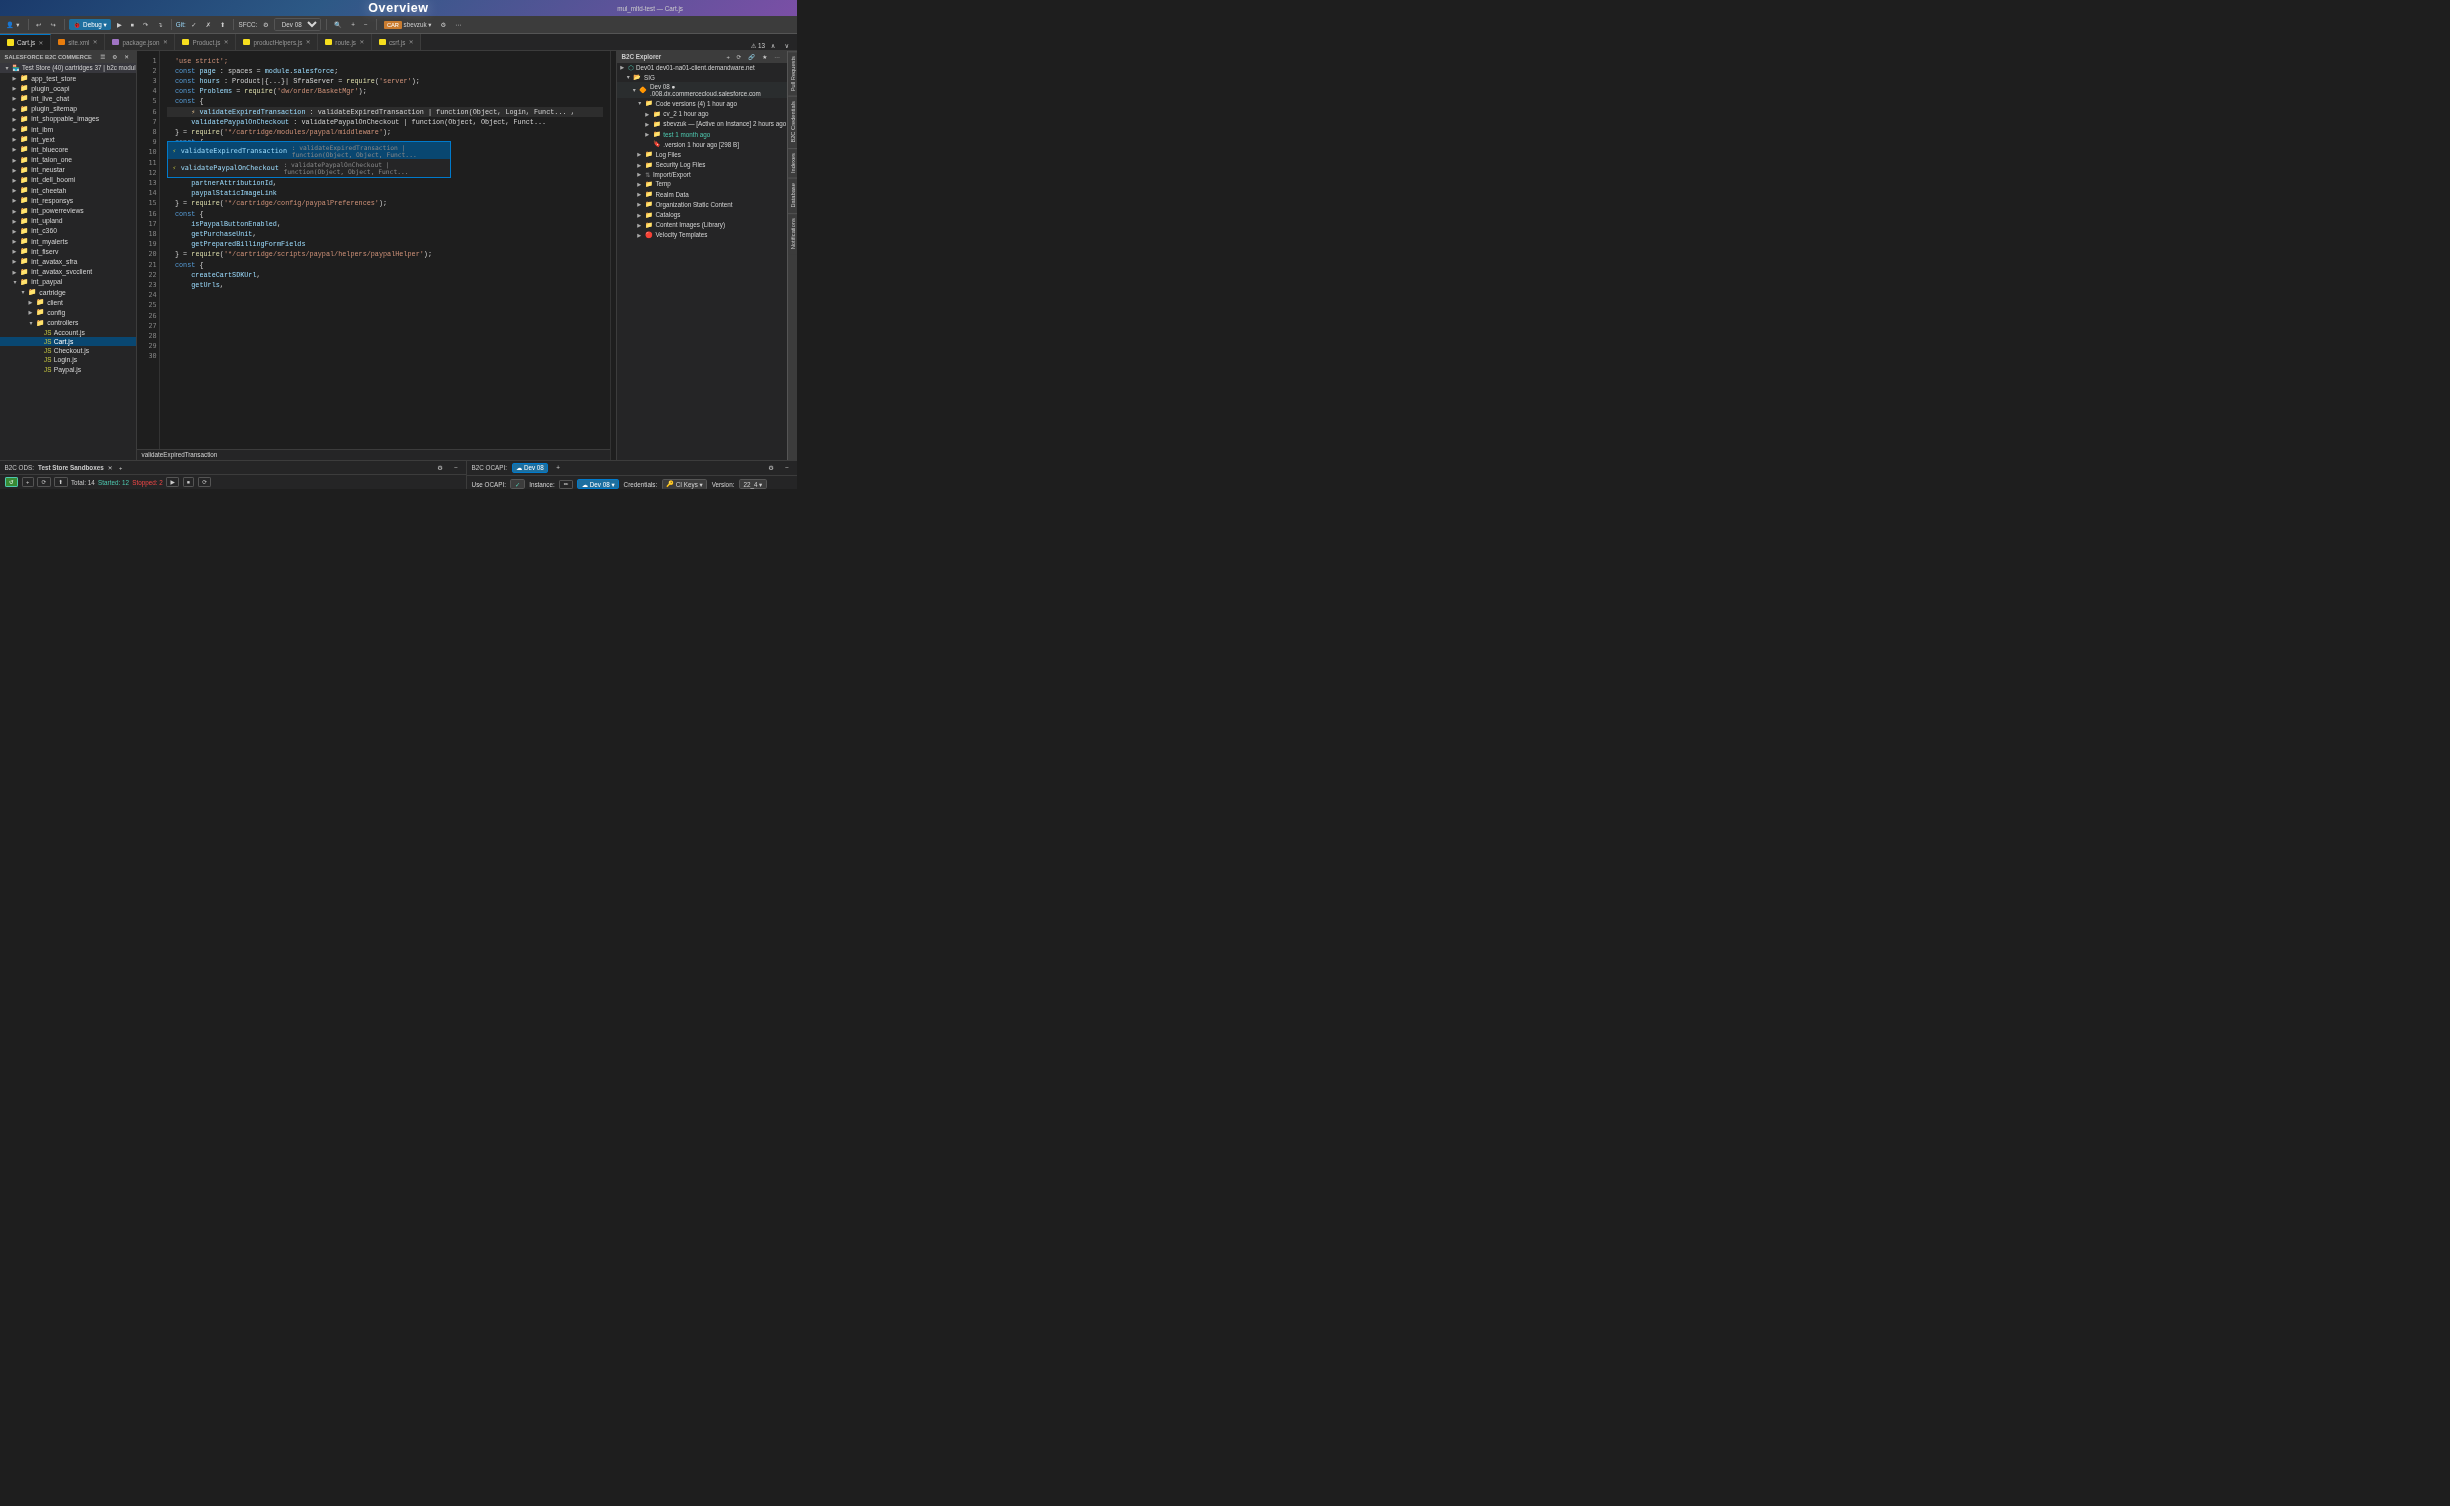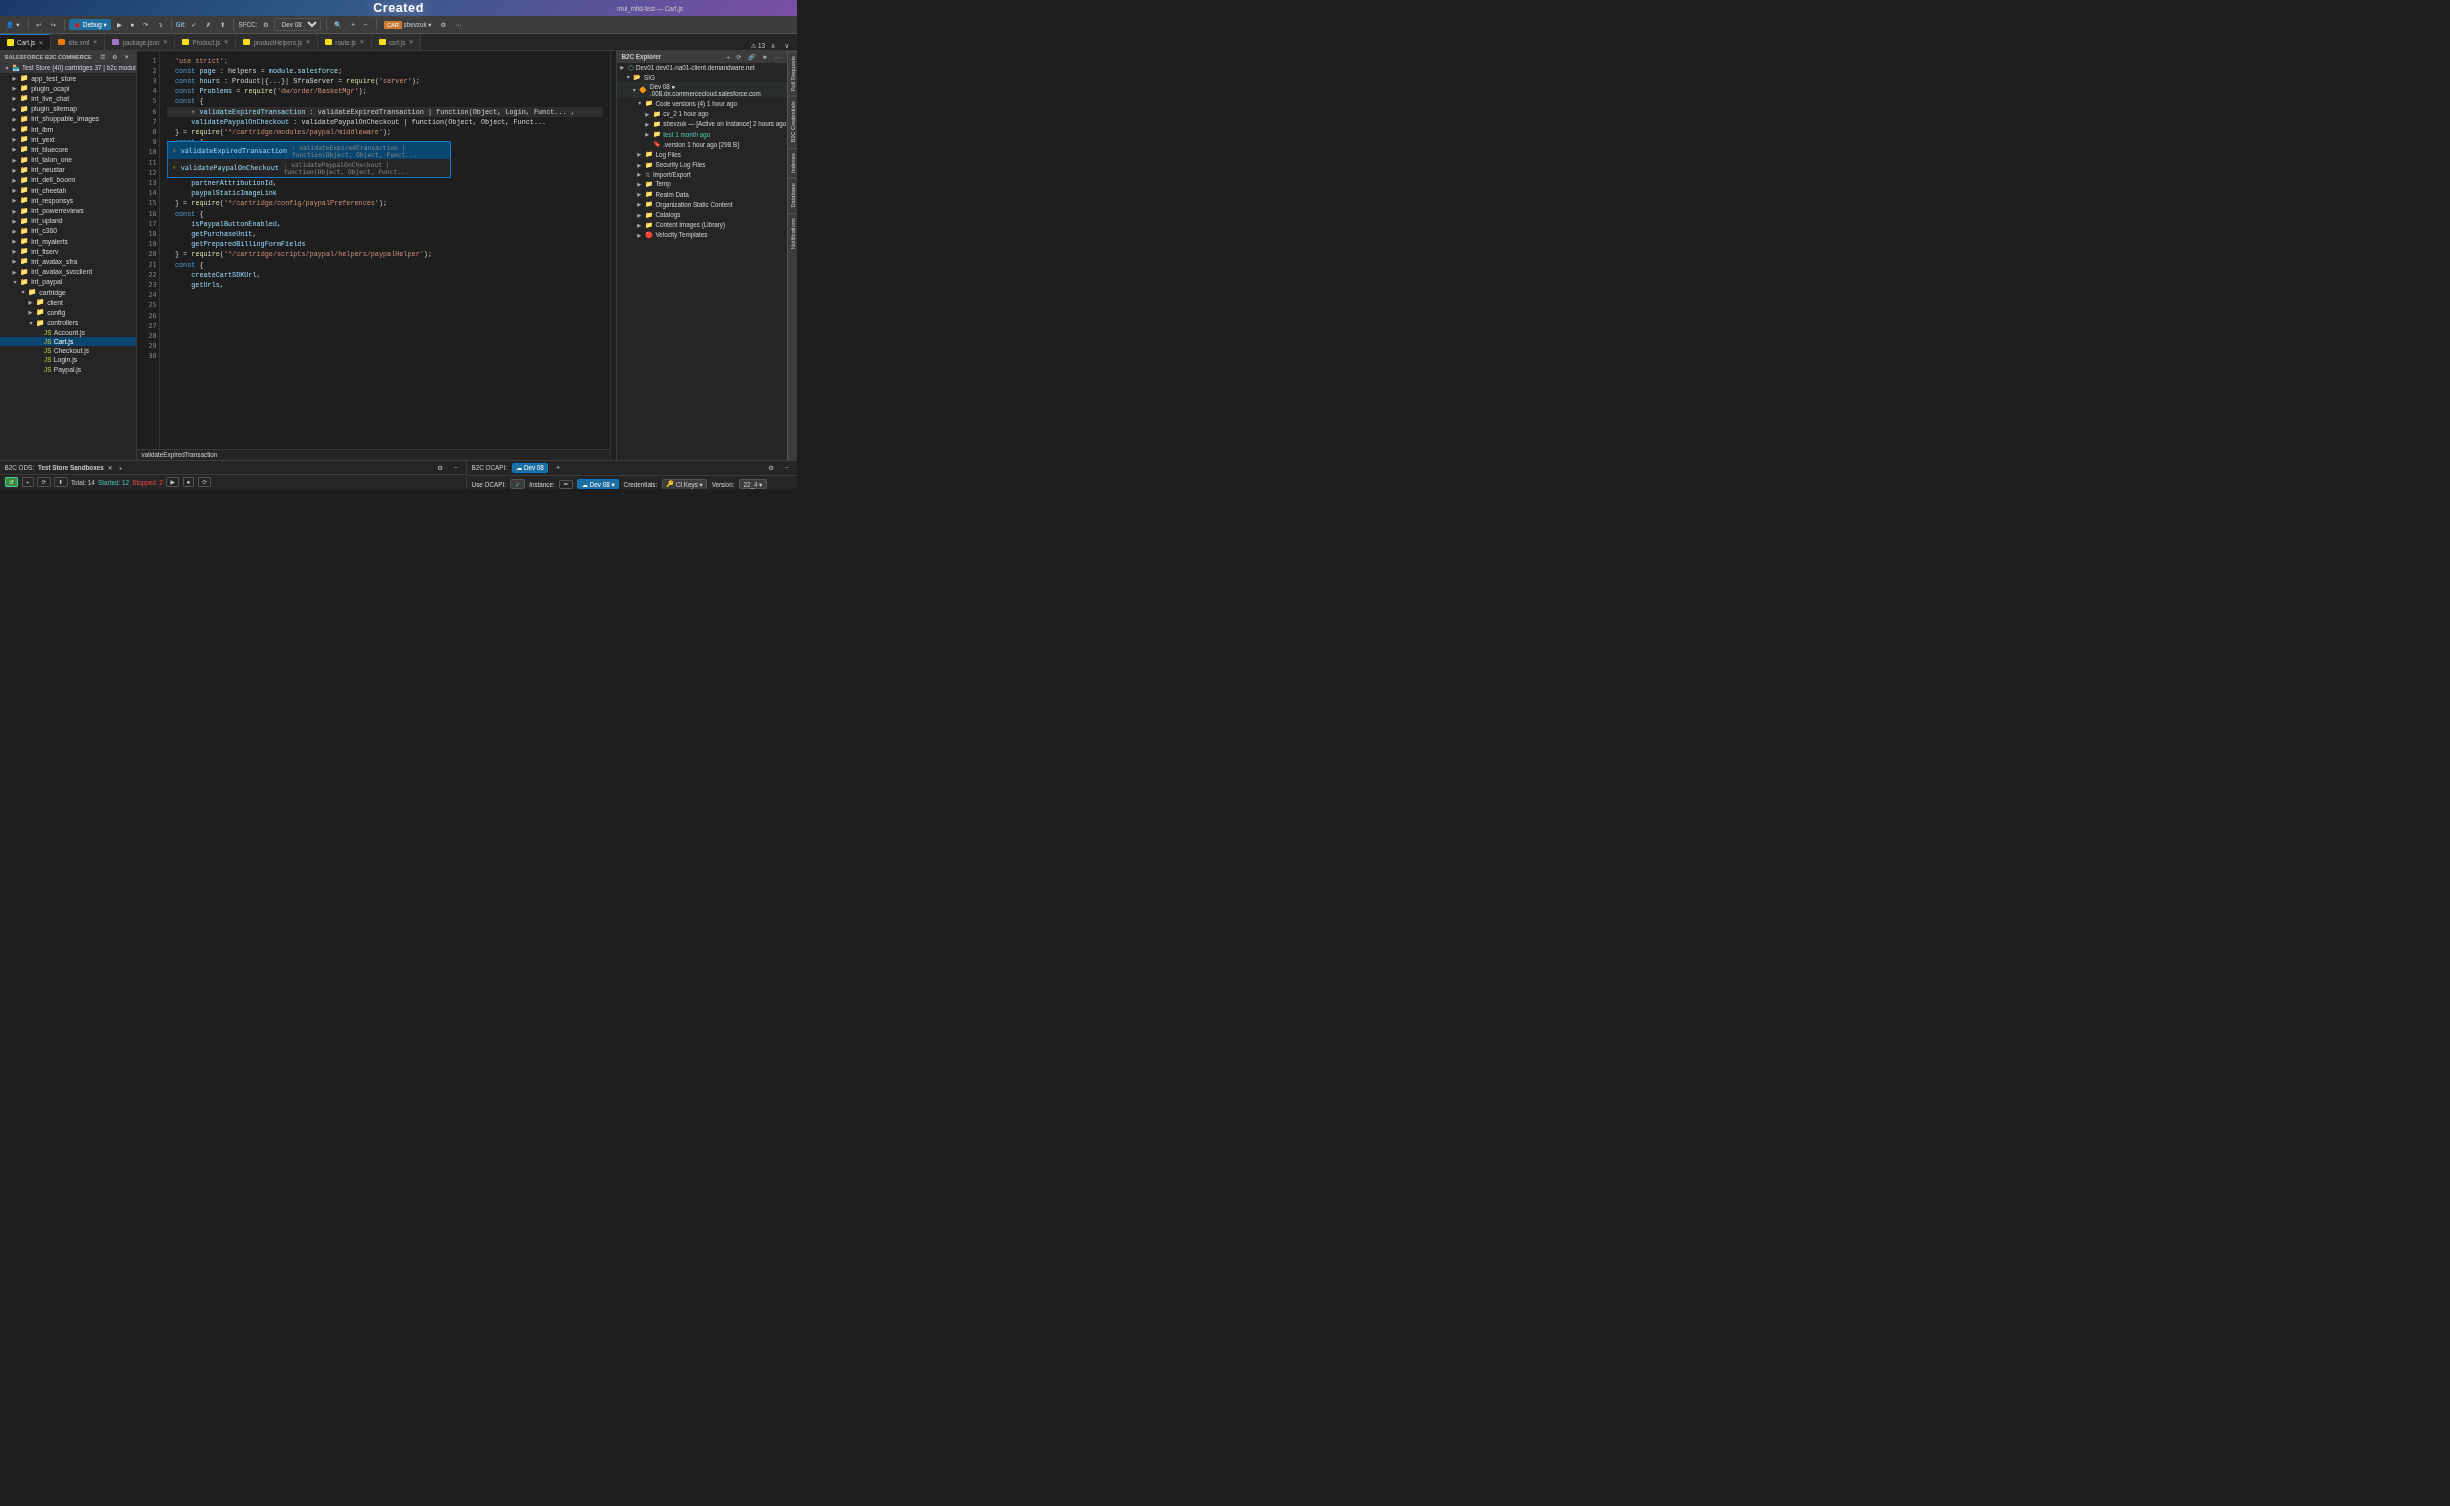--- a/index.html
+++ b/index.html
@@ -382,21 +382,21 @@
     .count-red { color: #f44747; }
     .blurred-text {
       filter: blur(1.1px);
       color: #888;
     }
   </style>
 </head>
 <body>
 
 <div class="title-bar">
-  <span class="title-bar-text">Created</span>
+  <span class="title-bar-text">Overview</span>
   <span class="title-bar-filename">mul_mltd-test — Cart.js</span>
 </div>
 
 <div class="main-toolbar">
   <button class="toolbar-btn">👤 ▾</button>
   <div class="toolbar-separator"></div>
   <button class="toolbar-btn">↩</button>
   <button class="toolbar-btn">↪</button>
   <div class="toolbar-separator"></div>
   <button class="debug-btn">🐞 <span>Debug</span> ▾</button>
@@ -645,21 +645,21 @@
 
   <div class="editor-area" style="position:relative;">
     <div class="editor-content">
       <div class="line-numbers">
         1<br>2<br>3<br>4<br>5<br>6<br>7<br>8<br>9<br>10<br>11<br>12<br>13<br>14<br>15<br>16<br>17<br>18<br>19<br>20<br>21<br>22<br>23<br>24<br>25<br>26<br>27<br>28<br>29<br>30
       </div>
       <div class="code-content">
         <div class="code-line"></div>
         <div class="code-line"><span class="str">  'use strict';</span></div>
         <div class="code-line"></div>
-        <div class="code-line"><span class="kw">  const </span><span class="var">page</span> <span class="op">: helpers =</span> <span class="var">module</span><span class="op">.</span><span class="var">salesforce</span><span class="op">;</span></div>
+        <div class="code-line"><span class="kw">  const </span><span class="var">page</span> <span class="op">: spaces =</span> <span class="var">module</span><span class="op">.</span><span class="var">salesforce</span><span class="op">;</span></div>
         <div class="code-line"><span class="kw">  const </span><span class="var">hours</span> <span class="op">: Product|{...}| SfraServer =</span> <span class="fn">require</span><span class="op">(</span><span class="str">'server'</span><span class="op">);</span></div>
         <div class="code-line"></div>
         <div class="code-line"><span class="kw">  const </span><span class="var">Problems</span> <span class="op">=</span> <span class="fn">require</span><span class="op">(</span><span class="str">'dw/order/BasketMgr'</span><span class="op">);</span></div>
         <div class="code-line"></div>
         <div class="code-line"><span class="kw">  const </span><span class="op">{</span></div>
         <div class="code-line highlight-line"><span style="color:#e2c08d;">      ⚡</span><span class="var"> validateExpiredTransaction</span> <span class="op">: validateExpiredTransaction | function(Object, Login, Funct... ,</span></div>
         <div class="code-line"><span class="var">      validatePaypalOnCheckout</span> <span class="op">: validatePaypalOnCheckout | function(Object, Object, Funct...</span></div>
         <div class="code-line"><span class="op">  } =</span> <span class="fn">require</span><span class="op">(</span><span class="str">'*/cartridge/modules/paypal/middleware'</span><span class="op">);</span></div>
         <div class="code-line"></div>
         <div class="code-line"><span class="kw">  const </span><span class="op">{</span></div>

